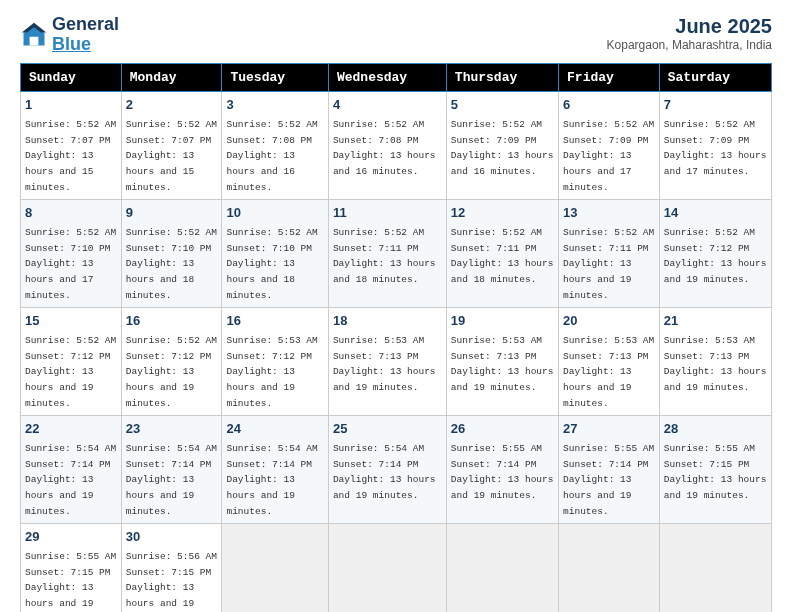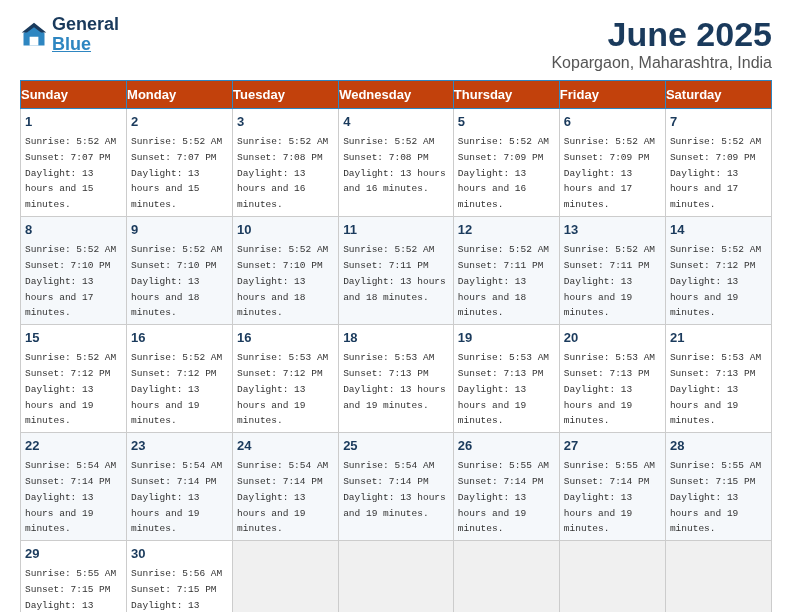--- a/index.html
+++ b/index.html
@@ -34,41 +34,42 @@
       line-height: 1.1;
     }
     .logo-icon {
       width: 28px;
       height: 28px;
     }
     .title-area {
       text-align: right;
     }
     .main-title {
-      font-size: 34px;
+      font-size: 20px;
       font-weight: bold;
       color: #1a3a5c;
     }
     .subtitle {
-      font-size: 16px;
+      font-size: 12px;
       color: #555;
     }
     table {
       width: 100%;
       border-collapse: collapse;
       font-size: 10.5px;
     }
     thead tr th {
-      background: #c2410c;
+      background: #000000;
       color: #fff;
-      padding: 6px 0;
+      padding: 6px 8px;
       text-align: left;
       font-size: 13px;
       font-weight: bold;
       border: 1px solid #2e86c1;
+      font-family: Liberation Mono, monospace;
     }
     tbody tr td {
       border: 1px solid #ccc;
       padding: 4px 4px;
       vertical-align: top;
       background: #fff;
       line-height: 1.4;
       color: #222;
     }
     tbody tr:nth-child(even) td {

